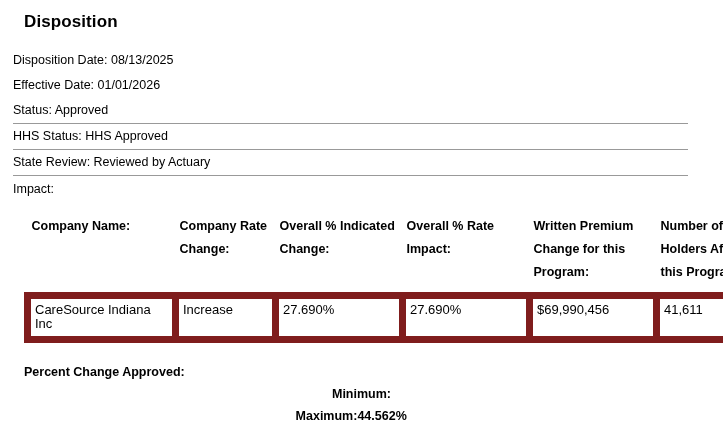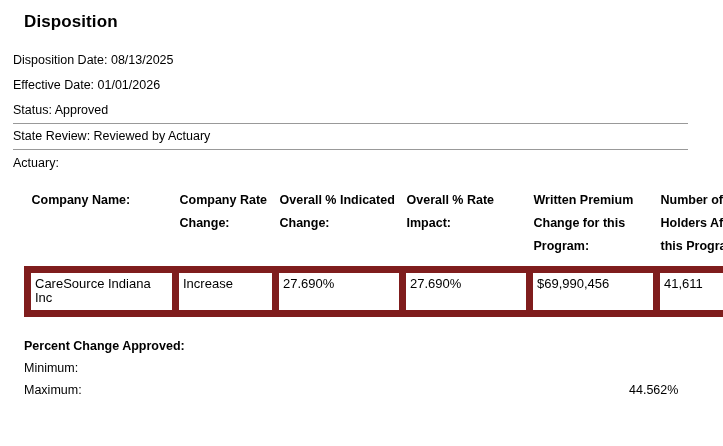--- a/index.html
+++ b/index.html
@@ -72,23 +72,23 @@
   .col4 { width: 127px; }
   .col5 { width: 127px; }
   .col6 { width: 131px; }
 
   .summary {
     margin: 18px 0 0 24px;
     width: 675px;
   }
   .summary-row {
     display: flex;
-    justify-content: space-between;
+    justify-content: center;
     font-size: 12.5px;
-    font-weight: normal;
+    font-weight: bold;
     line-height: 22px;
   }
   .summary-row .label { text-align: left; }
   .summary-row .value { text-align: left; min-width: 70px; }
   .summary-head {
     font-size: 12.5px;
     font-weight: bold;
     line-height: 22px;
   }
 </style>
@@ -96,22 +96,23 @@
 <body>
 
 <div class="page">
 
   <div class="section-title">Disposition</div>
 
   <div class="meta-block">
     <div class="meta-line">Disposition Date: 08/13/2025</div>
     <div class="meta-line">Effective Date: 01/01/2026</div>
     <div class="meta-line">Status: Approved</div>
+    <div class="meta-line bordered-top">HHS Status: HHS Approved</div>
     <div class="meta-line bordered-top">State Review: Reviewed by Actuary</div>
-    <div class="meta-line comment">Actuary:</div>
+    <div class="meta-line comment">Impact:</div>
   </div>
 
   <table class="rate-table">
     <colgroup>
       <col class="col1">
         <col class="col2">
         <col class="col3">
         <col class="col4">
         <col class="col5">
         <col class="col6">

